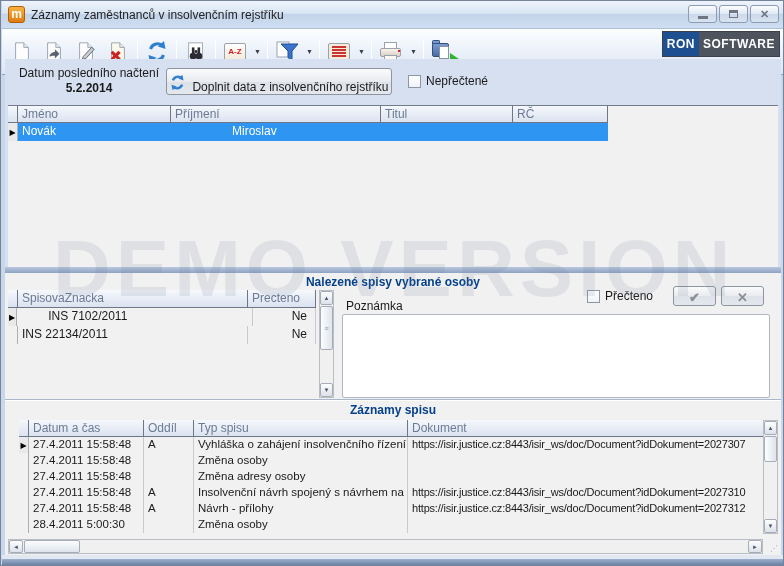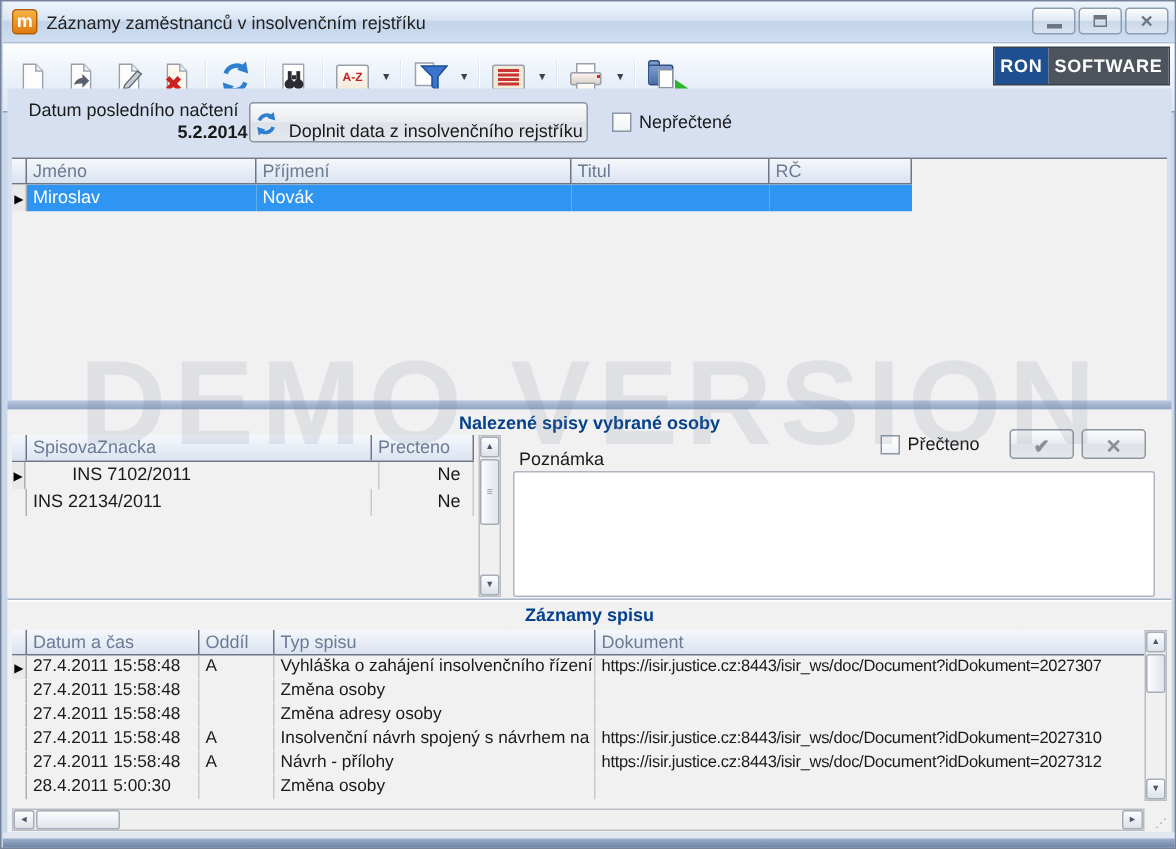--- a/index.html
+++ b/index.html
@@ -50,21 +50,21 @@
   .icon-export .garr{position:absolute;right:-1px;bottom:-2px;width:0;height:0;
                      border-left:9px solid #2db52d;border-top:6px solid transparent;border-bottom:6px solid transparent;}
   .ronlogo{position:absolute;right:4px;top:2px;height:26px;display:flex;border:1px solid #39414e;}
   .ronlogo .ron{background:#1d4f91;color:#fff;font-weight:bold;font-size:12px;display:flex;
                 align-items:center;padding:0 4px;letter-spacing:.5px;}
   .ronlogo .sw{background:#4d545e;color:#fff;font-weight:bold;font-size:12px;display:flex;
                align-items:center;padding:0 4px;letter-spacing:.5px;}
   
   .content{position:absolute;left:4px;top:58px;width:776px;height:496px;background:#d6e0f0;}
   .loadlabel{position:absolute;left:8px;top:7px;width:152px;text-align:center;line-height:15px;}
-  .loadlabel .date{font-weight:bold;text-align:right;}
+  .loadlabel .date{font-weight:bold;}
   .btn{background:linear-gradient(#fafbfc,#e9ebef 50%,#dde1e8 51%,#e4e8ee);
        border:1px solid #8e959f;border-radius:3px;display:flex;align-items:flex-end;justify-content:center;}
   .load-btn{position:absolute;left:161px;top:9px;width:226px;height:27px;gap:6px;font-size:12px;}
   .checkbox{display:inline-block;width:13px;height:13px;background:linear-gradient(#fff,#f0f3f6);
             border:1px solid #8b97a6;vertical-align:middle;}
   .cbwrap{position:absolute;display:flex;align-items:center;gap:5px;}
   
   .gridbg{position:absolute;background:#f1f1f1;border-top:1px solid #737b8c;}
   .ghead{display:flex;height:17px;background:linear-gradient(#f5f8fc,#dbe3f0);
          border-bottom:1px solid #6e7688;color:#6c7a96;}
@@ -270,22 +270,22 @@
         <div class="hsel" style="width:10px;"></div>
         <div class="hc" style="width:153px;">Jméno</div>
         <div class="hc" style="width:210px;">Příjmení</div>
         <div class="hc" style="width:132px;">Titul</div>
         <div class="hc" style="width:95px;">RČ</div>
       </div>
       <div class="grow" style="height:18px;width:600px;">
         <div class="selcell" style="width:10px;">
             <span>▶</span>
           </div>
+        <div class="cell rowsel-blue" style="width:210px;border-right:none;">Novák</div>
         <div class="cell rowsel-blue" style="width:153px;border-right:none;">Miroslav</div>
-        <div class="cell rowsel-blue" style="width:210px;border-right:none;">Novák</div>
         <div class="cell rowsel-blue" style="width:132px;border-right:none;"></div>
         <div class="cell rowsel-blue" style="width:95px;border-right:none;"></div>
       </div>
     </div>
 
     <div class="splitter" style="top:208px;"></div>
 
     <div class="gridbg" style="left:0;top:214px;width:776px;height:126px;border-top:none;">
       <div class="sectitle" style="top:2px;">Nalezené spisy vybrané osoby</div>
       <div style="position:absolute;left:3px;top:17px;width:308px;height:108px;">
@@ -328,21 +328,21 @@
           <span>✔</span>
         </div>
       <div class="btn minibtn" style="left:716px;top:13px;">
           <span>✕</span>
         </div>
       <textarea class="notearea" style="left: 337px; top: 41px; width: 428px; height: 84px;"></textarea>
     </div>
 
     <div class="gridbg" style="left:0;top:340px;width:776px;height:156px;border-top:1px solid #aab6ca;box-shadow:inset 0 1px 0 #fff;">
       <div class="sectitle" style="top:3px;">Záznamy spisu</div>
-      <div style="position:absolute;left:3px;top:20px;width:755px;height:114px;font-size:11.5px;">
+      <div style="position:absolute;left:14px;top:20px;width:755px;height:114px;font-size:11.5px;">
         <div class="ghead" style="font-size:12px;">
           <div class="hsel" style="width:10px;"></div>
           <div class="hc" style="width:115px;">Datum a čas</div>
           <div class="hc" style="width:50px;">Oddíl</div>
           <div class="hc" style="width:214px;">Typ spisu</div>
           <div class="hc" style="width:366px;border-right:none;">Dokument</div>
         </div>
 
         <div class="grow" style="height:16px;">
           <div class="selcell" style="width:10px;">

